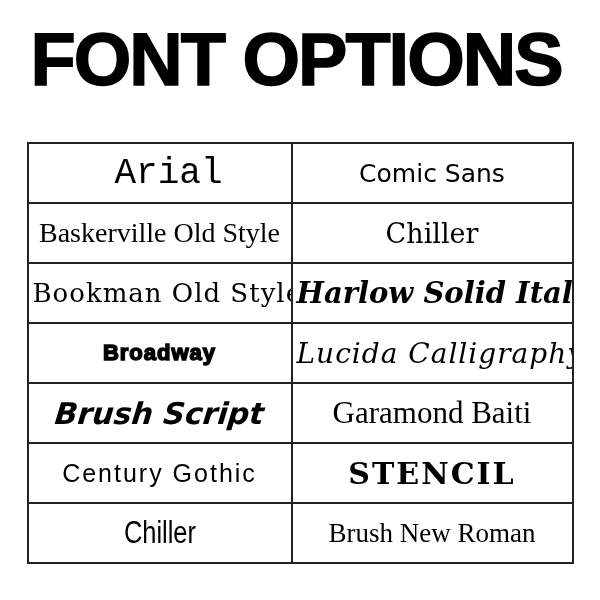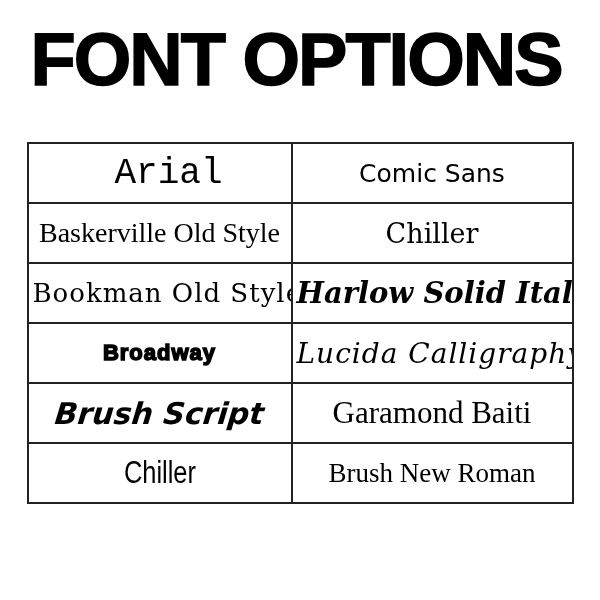--- a/index.html
+++ b/index.html
@@ -109,20 +109,28 @@
       <tr>
         <td>
           <span class="f-brush">Brush Script</span>
         </td>
         <td>
           <span class="f-mongolian">Garamond Baiti</span>
         </td>
       </tr>
       <tr>
         <td>
+          <span class="f-century">Century Gothic</span>
+        </td>
+        <td>
+          <span class="f-stencil">STENCIL</span>
+        </td>
+      </tr>
+      <tr>
+        <td>
           <span class="f-chiller">Chiller</span>
         </td>
         <td>
           <span class="f-times">Brush New Roman</span>
         </td>
       </tr>
     </tbody>
   </table>
 
 </div>

